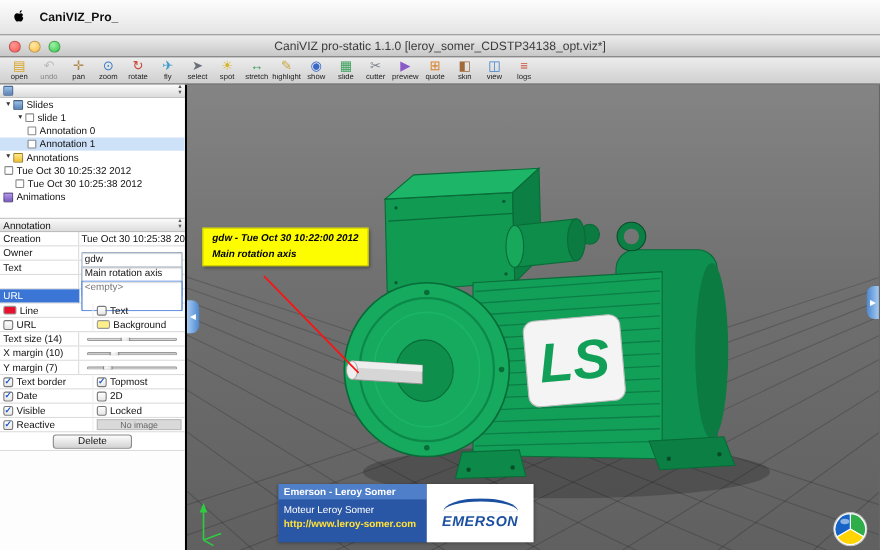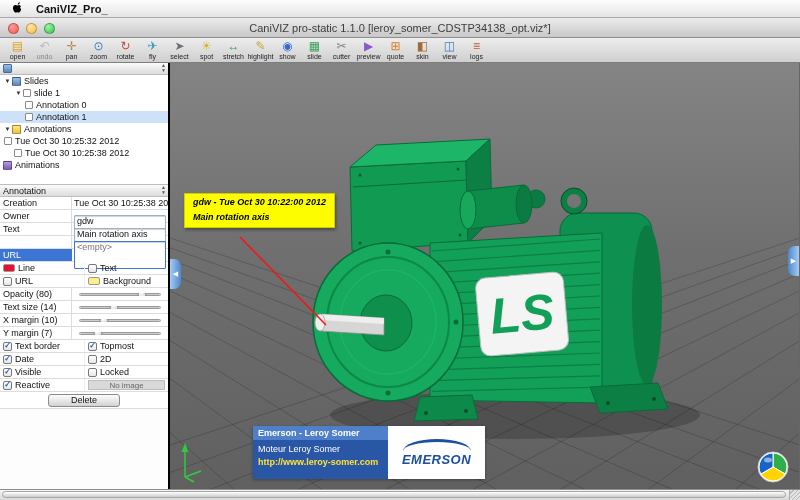--- a/index.html
+++ b/index.html
@@ -1,21 +1,21 @@
 <!DOCTYPE html>
 <html><head>
 <meta charset="utf-8">
 <style>
   * { margin:0; padding:0; box-sizing:border-box; }
   body { font-family:"Liberation Sans", sans-serif; background:#222; }
   .app { width:800px; height:500px; position:relative; overflow:hidden; background:#666;
          font-family:"Liberation Sans", sans-serif; }
 
   
-  .menubar { height:18px; display:flex; align-items:center; padding-left:10px;
+  .menubar { height:32px; display:flex; align-items:center; padding-left:10px;
              background:linear-gradient(#fdfdfd,#e4e4e4); border-bottom:1px solid #a8a8a8;
              font-size:11px; color:#111;text-align:center; }
   .apple-icon { width:14px; height:13px; margin-right:12px; display:flex; align-items:center; }
   .app-name { font-weight:bold; margin-right:16px; }
   .menu-item { margin-right:17px; cursor:default; }
 
   
   .titlebar { height:20px; position:relative; text-align:center; line-height:20px;
               background:linear-gradient(#ececec,#c8c8c8); border-bottom:1px solid #8e8e8e;
               font-size:11px; color:#3c3c3c; }
@@ -329,28 +329,20 @@
             <span class="half">
               <span class="cb"></span>
               <span>URL</span>
             </span>
             <span class="half">
               <span class="swatch" style="background: rgb(255, 239, 138);"></span>
               <span>Background</span>
             </span>
           </div>
           <div class="prow">
-            <span class="plabel">Opacity (80)</span>
-            <span class="pvalue">
-              <span class="slider-track">
-                <span class="slider-thumb" style="left: 78%;"></span>
-              </span>
-            </span>
-          </div>
-          <div class="prow">
             <span class="plabel">Text size (14)</span>
             <span class="pvalue">
               <span class="slider-track">
                 <span class="slider-thumb" style="left: 42%;"></span>
               </span>
             </span>
           </div>
           <div class="prow">
             <span class="plabel">X margin (10)</span>
             <span class="pvalue">

